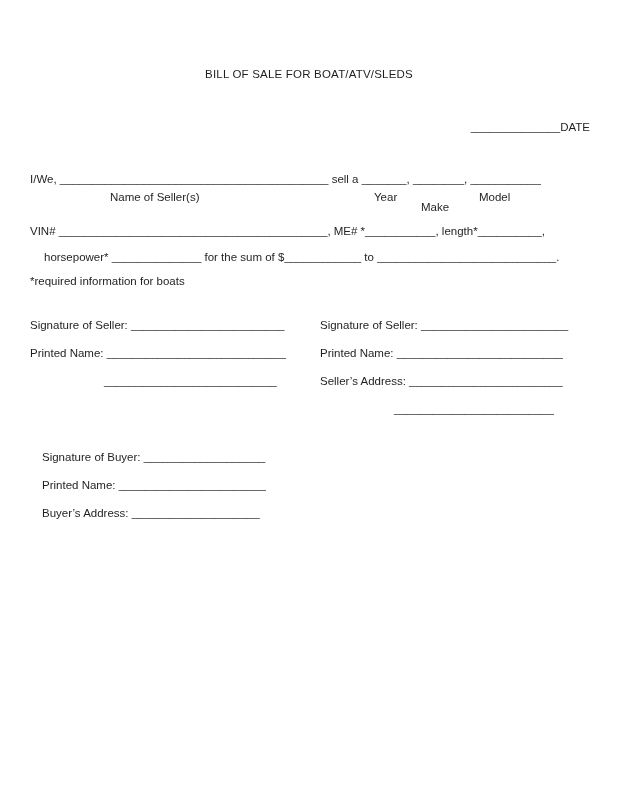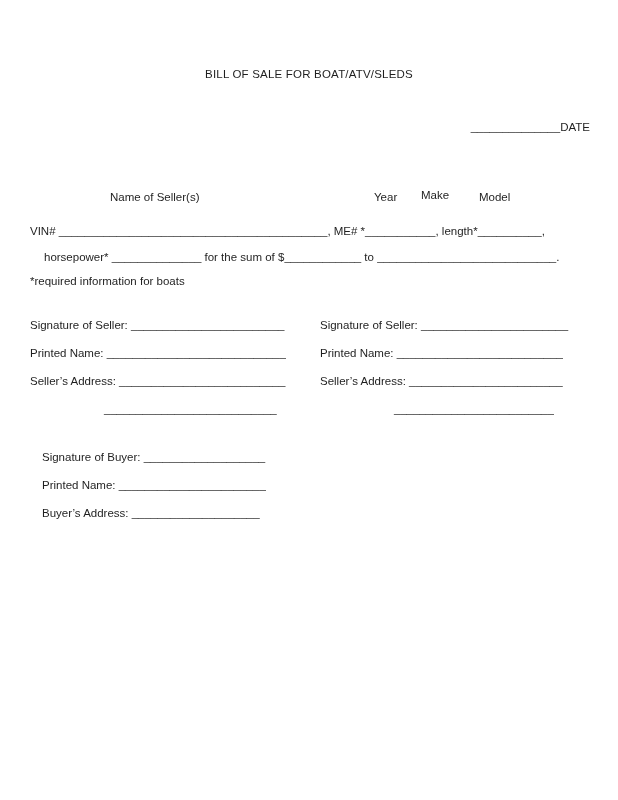--- a/index.html
+++ b/index.html
@@ -31,21 +31,21 @@
     letter-spacing: 0.2px;
   }
   .date-row   { top: 120px; right: 28px; }
   .sale-row   { top: 172px; left: 30px; }
   .vin-row    { top: 224px; left: 30px; }
   .price-row  { top: 250px; left: 44px; }
   .footnote   { top: 274px; left: 30px; }
   .sublabel { position: absolute; line-height: 14px; white-space: nowrap; }
   .lbl-seller { top: 190px; left: 110px; }
   .lbl-year   { top: 190px; left: 374px; }
-  .lbl-make   { top: 188px; left: 421px; }
+  .lbl-make   { top: 200px; left: 421px; }
   .lbl-model  { top: 190px; left: 479px; }
   .col {
     position: absolute;
     white-space: nowrap;
   }
   .seller-left  { top: 318px; left: 30px; }
   .seller-right { top: 318px; left: 320px; }
   .buyer-left   { top: 450px; left: 30px; margin-left: 12px; }
   .buyer-right  { top: 450px; left: 283px; }
   .frow {
@@ -60,36 +60,36 @@
 </style>
 </head>
 <body>
 
 <div class="page">
 
   <div class="title">BILL OF SALE FOR BOAT/ATV/SLEDS</div>
 
   <div class="row date-row"><span class="blank">______________</span><span>DATE</span></div>
 
+  <div class="row sale-row"><span>I/We, </span><span class="blank">__________________________________________</span><span> sell a </span><span class="blank">_______</span><span>, </span><span class="blank">________</span><span>, </span><span class="blank">___________</span></div>
 
   <span class="sublabel lbl-seller">Name of Seller(s)</span>
   <span class="sublabel lbl-year">Year</span>
   <span class="sublabel lbl-make">Make</span>
   <span class="sublabel lbl-model">Model</span>
 
   <div class="row vin-row"><span>VIN# </span><span class="blank">__________________________________________</span><span>, ME# *</span><span class="blank">___________</span><span>, length*</span><span class="blank">__________</span><span>,</span></div>
 
   <div class="row price-row"><span>horsepower* </span><span class="blank">______________</span><span> for the sum of $</span><span class="blank">____________</span><span> to </span><span class="blank">____________________________</span><span>.</span></div>
 
   <div class="row footnote">*required information for boats</div>
 
   <div class="col seller-left">
     <div class="frow"><span>Signature of Seller: </span><span class="blank">________________________</span></div>
     <div class="frow"><span>Printed Name: </span><span class="blank">____________________________</span></div>
-    <div class="frow"><span>Seller’s Address: </span><span class="blank">__________________________</span></div>
     <div class="frow indent"><span class="blank">___________________________</span></div>
   </div>
 
   <div class="col seller-right">
     <div class="frow"><span>Signature of Seller: </span><span class="blank">_______________________</span></div>
     <div class="frow"><span>Printed Name: </span><span class="blank">__________________________</span></div>
     <div class="frow"><span>Seller’s Address: </span><span class="blank">________________________</span></div>
     <div class="frow indent"><span class="blank">_________________________</span></div>
   </div>
 

